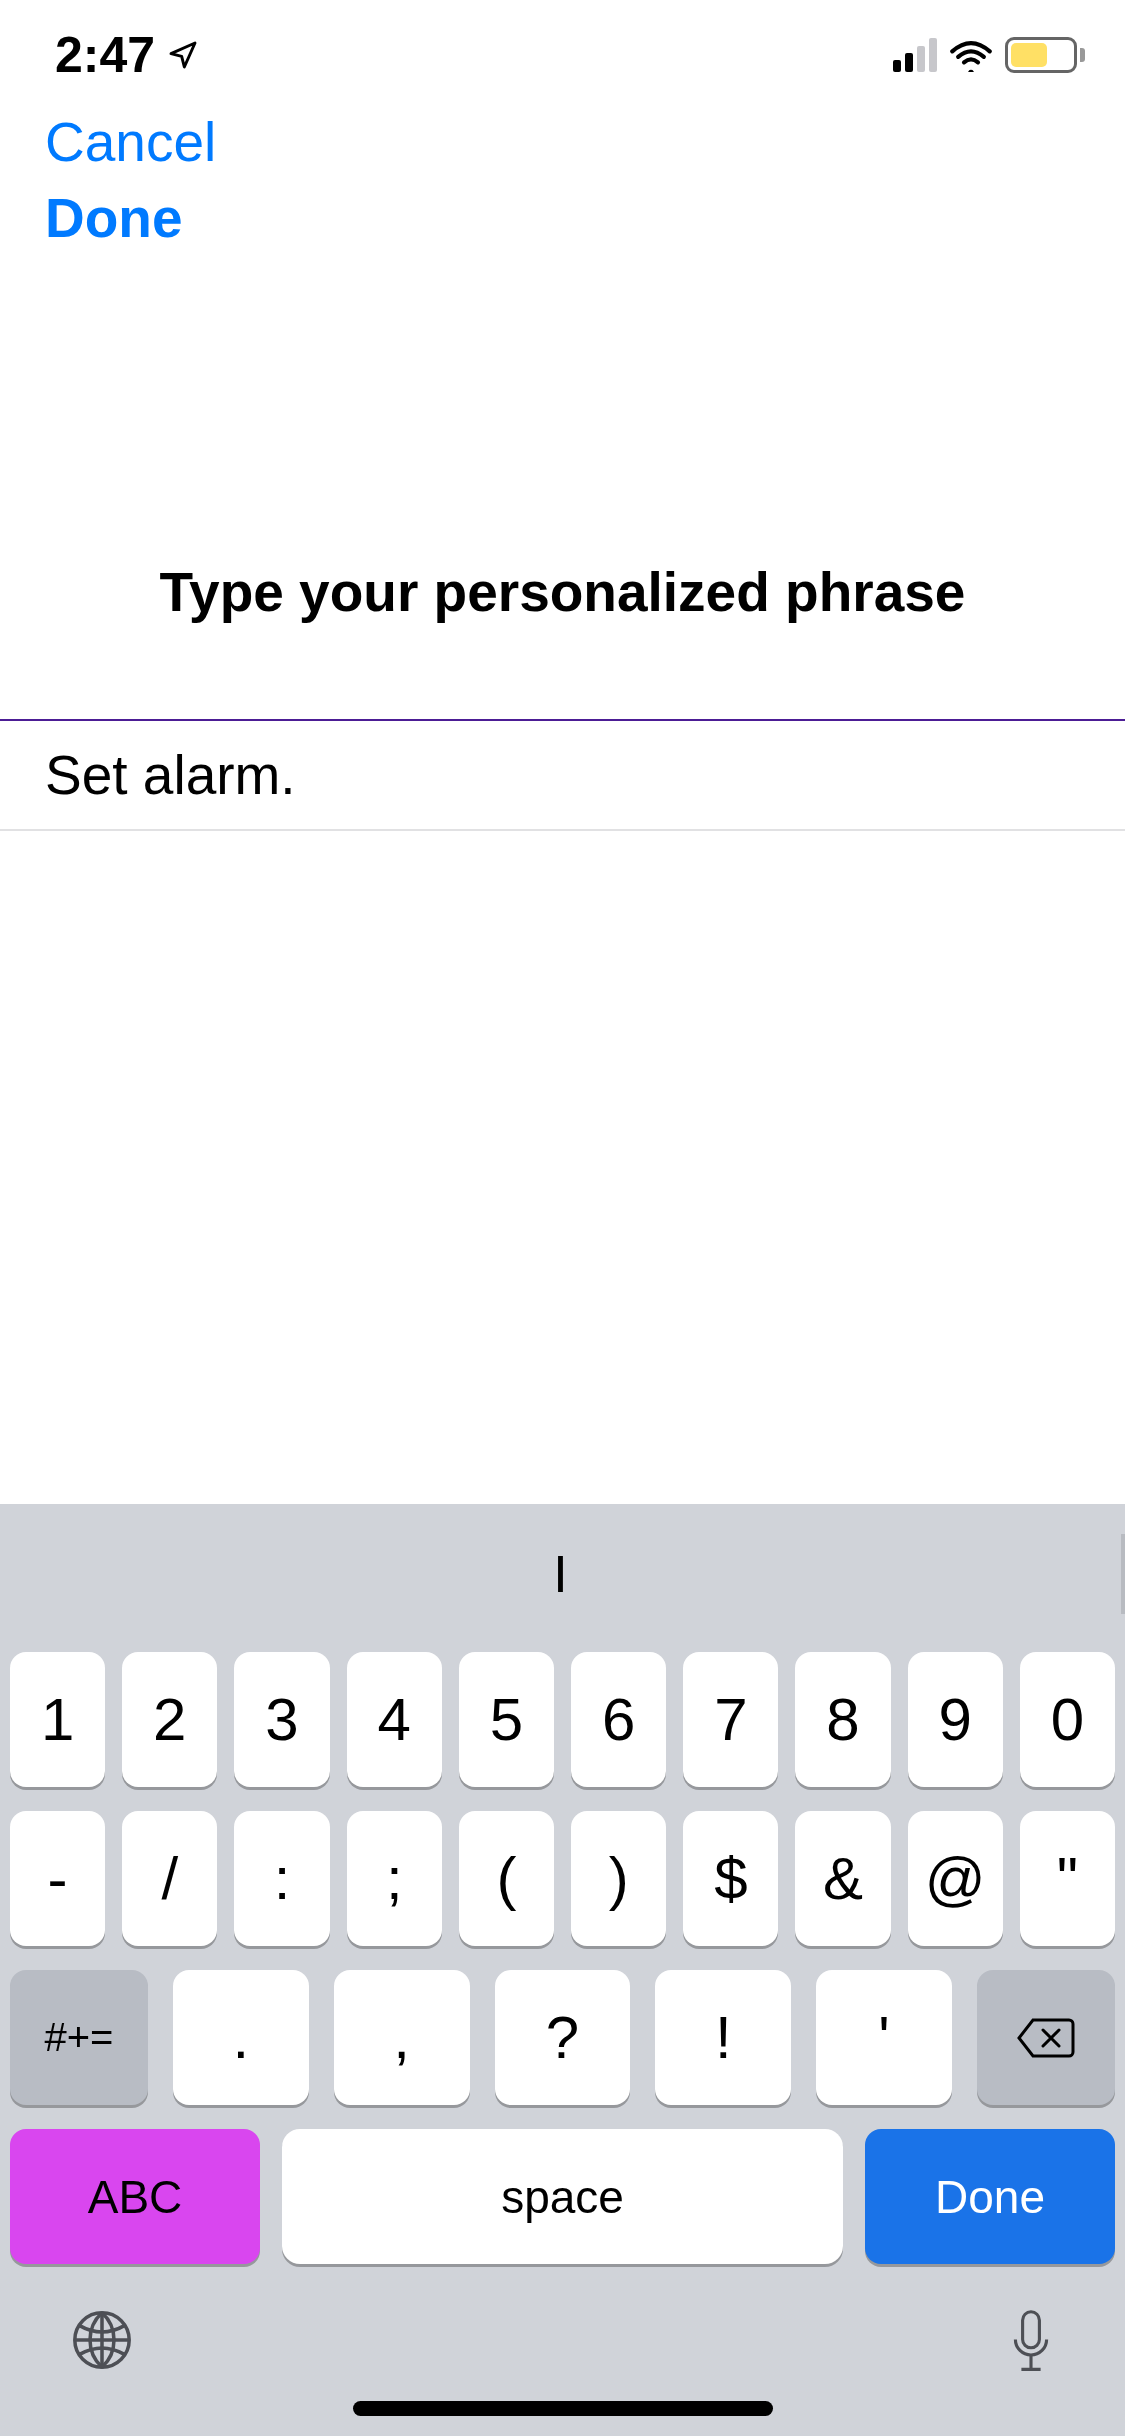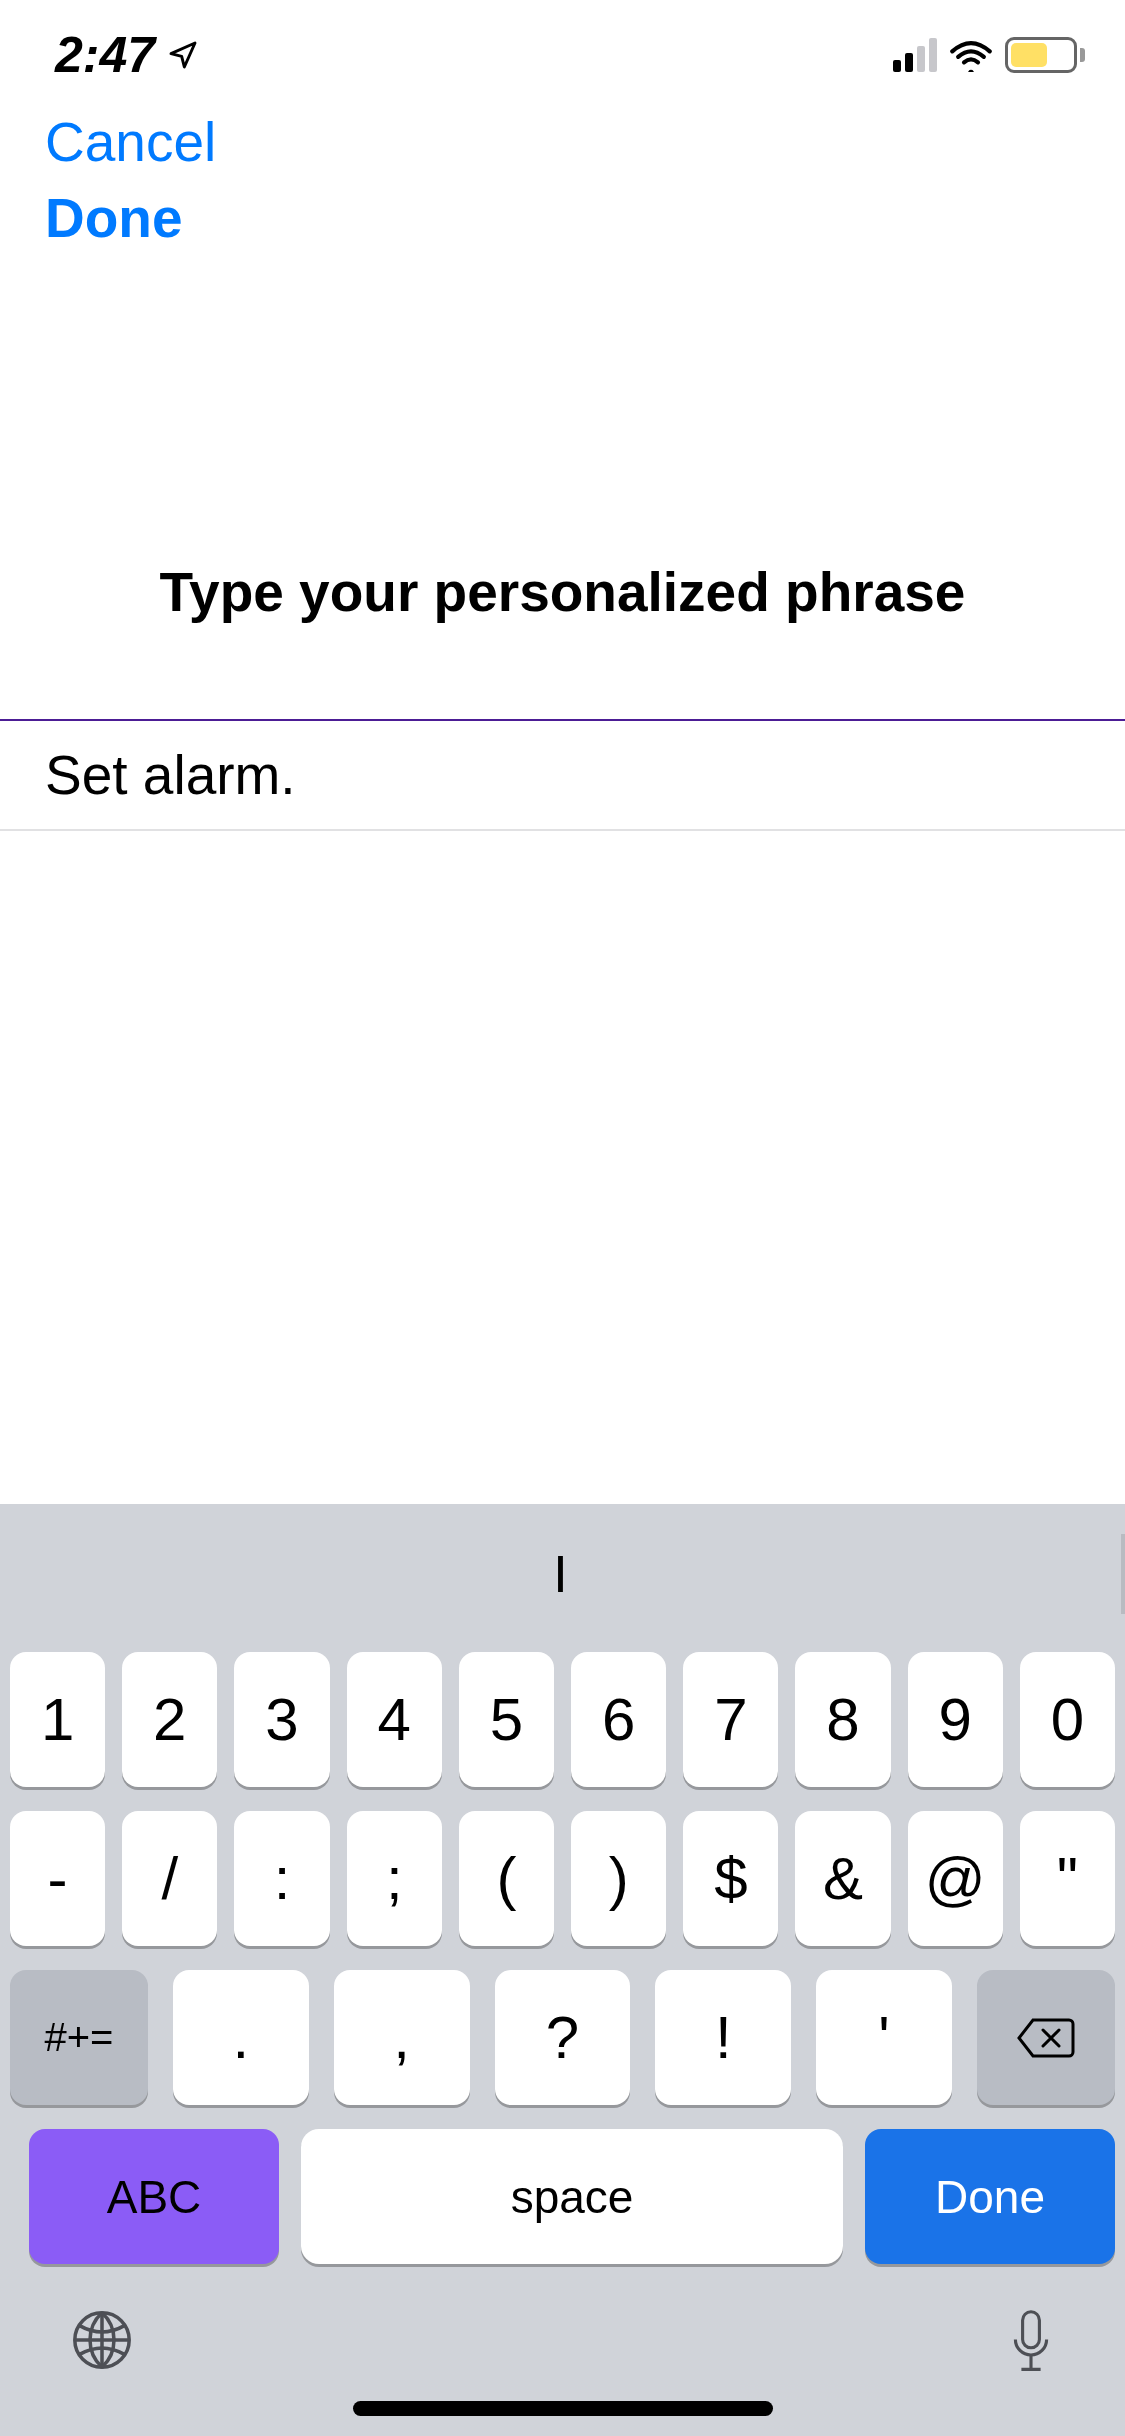--- a/index.html
+++ b/index.html
@@ -19,21 +19,20 @@
     align-items: center;
     justify-content: space-between;
     padding: 0 40px 0 55px;
   }
   .status-left {
     display: flex;
     align-items: center;
     gap: 12px;
     font-size: 50px;
     font-weight: 600;
-    font-style: italic;
   }
   .status-right {
     display: flex;
     align-items: center;
     gap: 12px;
   }
   .cell-bars {
     display: flex;
     align-items: flex-end;
     gap: 4px;
@@ -164,21 +163,21 @@
     cursor: pointer;
   }
 
   .punc-row { display: flex; gap: 25px; margin-bottom: 24px; }
   .punc-row .key { height: 135px; }
   .key.shiftlike { flex: 0 0 138px; background: #b8bcc4; font-size: 40px; }
   .key.backspace { flex: 0 0 138px; background: #b8bcc4; }
   .key.punc { flex: 1; }
 
   .bottom-row { display: flex; gap: 22px; margin-bottom: 14px; }
-  .key.abc { flex: 0 0 250px; background: #8b5cf6; font-size: 46px; margin-left: 19px; }
+  .key.abc { flex: 0 0 250px; background: #d946ef; font-size: 46px; }
   .key.space { flex: 1; font-size: 46px; border-radius: 18px; }
   .key.return { flex: 0 0 250px; background: #1a73e8; color: #fff; font-size: 46px; }
 
   .kb-footer {
     height: 150px;
     display: flex;
     justify-content: space-between;
     align-items: flex-start;
     padding: 22px 70px 0;
   }

